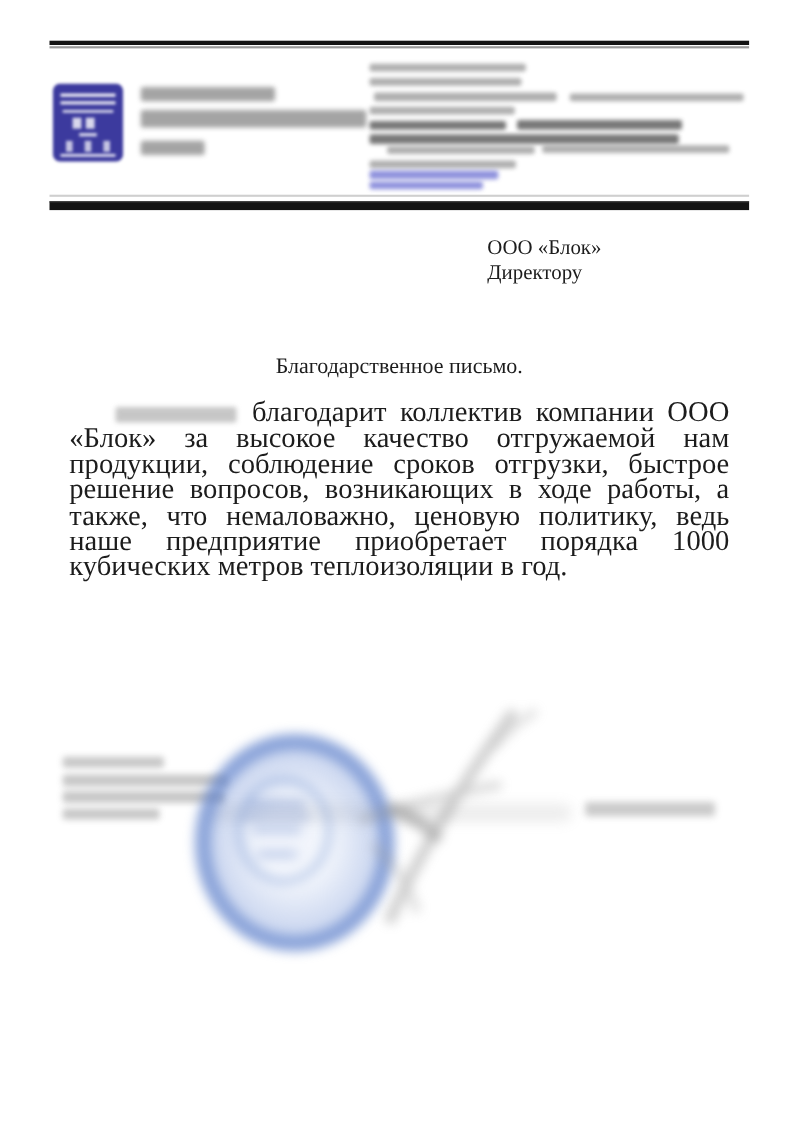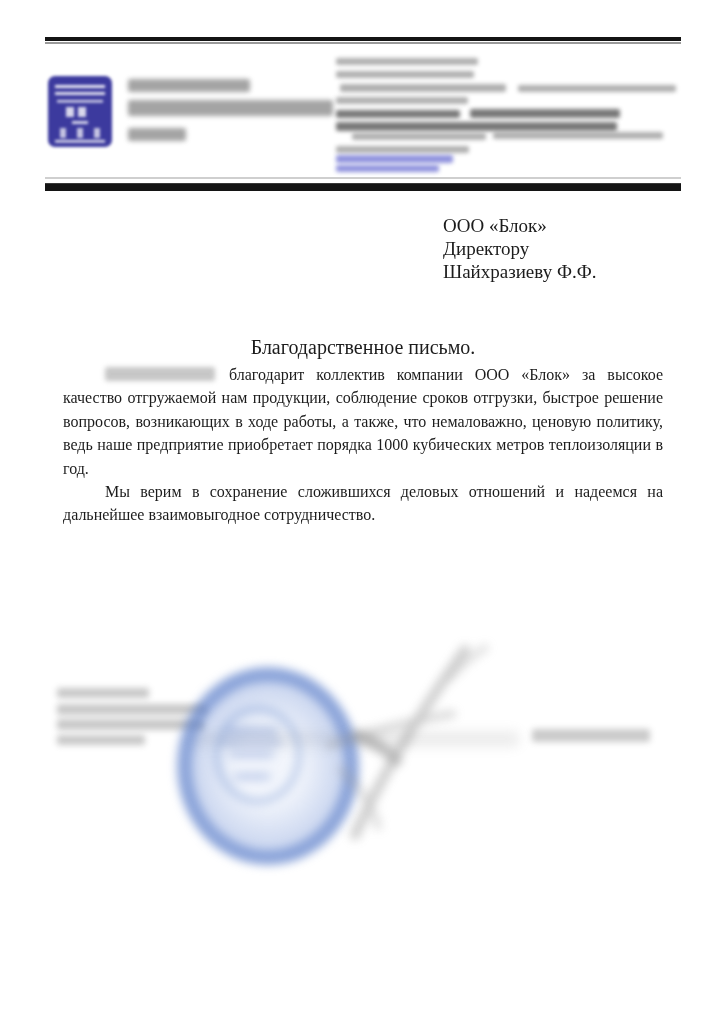--- a/index.html
+++ b/index.html
@@ -24,22 +24,22 @@
   
   .logo{position:absolute;left:48px;top:76px;width:64px;height:71px;filter:blur(1.6px);}
   .blur-bar{position:absolute;border-radius:2px;}
   .company-blur .blur-bar{background:#5a5a5a;opacity:.55;filter:blur(2.6px);}
   .contact-blur .blur-bar{background:#6e6e6e;opacity:.55;filter:blur(2px);}
   .contact-blur .dark{background:#3f3f3f;opacity:.7;}
   .contact-blur .blue{background:#6b6fd2;opacity:.75;}
   
   .recipient{position:absolute;left:443px;top:214px;font-size:19px;line-height:23px;}
   
-  .title{position:absolute;left:63px;top:336px;width:600px;text-align:center;font-size:20px;}
-  .body-text{position:absolute;left:63px;top:363px;width:600px;font-size:16px;line-height:23.4px;}
+  .title{position:absolute;left:63px;top:322px;width:600px;text-align:center;font-size:20px;}
+  .body-text{position:absolute;left:63px;top:363px;width:600px;font-size:26px;line-height:23.4px;}
   .body-text p{margin:0;text-align:justify;text-indent:42px;}
   .redact-inline{
     display:inline-block;width:110px;height:14px;margin-right:14px;
     background:#8f8f8f;opacity:.5;filter:blur(2.6px);border-radius:2px;
     transform:translateY(1px);
   }
   
   .sign-left .blur-bar{background:#7d7d7d;opacity:.42;filter:blur(3px);}
   .sign-name-bar{position:absolute;left:532px;top:729px;width:118px;height:13px;
     background:#7d7d7d;opacity:.4;filter:blur(3.2px);border-radius:2px;}
@@ -111,28 +111,26 @@
 
   <div class="rule-bottom">
     <div class="gray"></div>
       <div class="gap"></div>
       <div class="black"></div>
   </div>
 
   <div class="recipient">
     <div>ООО «Блок»</div>
     <div>Директору</div>
-    <div>Шайхразиеву Ф.Ф.</div>
   </div>
 
   <div class="title">Благодарственное письмо.</div>
 
   <div class="body-text">
     <p><span class="redact-inline"></span><span>благодарит коллектив компании ООО «Блок» за высокое качество отгружаемой нам продукции, соблюдение сроков отгрузки, быстрое решение вопросов, возникающих в ходе работы, а также, что немаловажно, ценовую политику, ведь наше предприятие приобретает порядка 1000 кубических метров теплоизоляции в год.</span></p>
-    <p>Мы верим в сохранение сложившихся деловых отношений и надеемся на дальнейшее взаимовыгодное сотрудничество.</p>
   </div>
 
   <div class="smear"></div>
 
   <div class="sign-left">
     <div class="blur-bar" style="left:57px;top:688px;width:92px;height:10px;"></div>
     <div class="blur-bar" style="left:57px;top:704px;width:150px;height:11px;"></div>
     <div class="blur-bar" style="left:57px;top:719px;width:147px;height:11px;"></div>
     <div class="blur-bar" style="left:57px;top:735px;width:88px;height:10px;"></div>
   </div>

